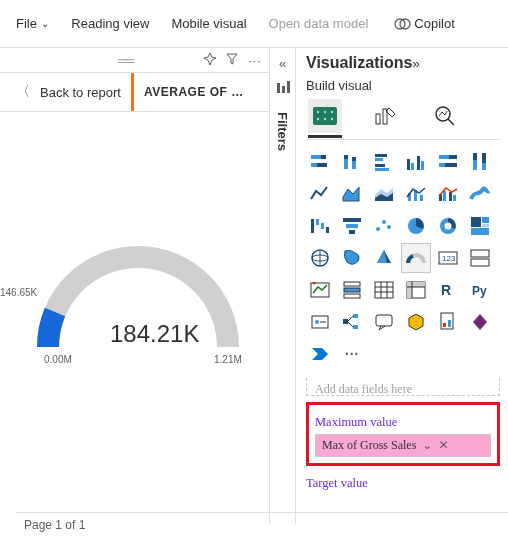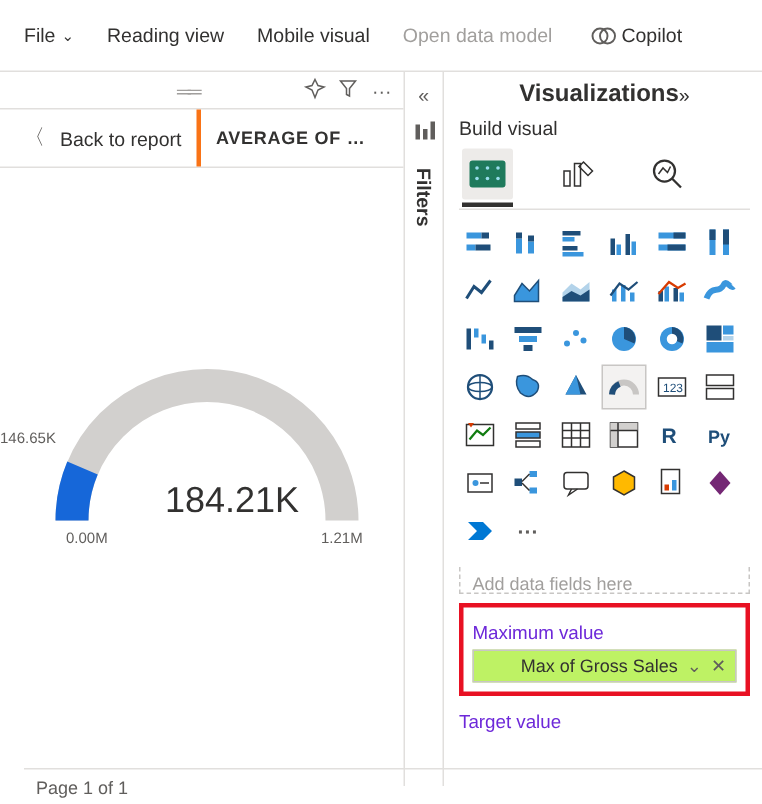--- a/index.html
+++ b/index.html
@@ -146,21 +146,21 @@
   
   .viz-pane {
     flex: 1;
     padding: 6px 8px 0 10px;
     overflow: hidden;
     position: relative;
   }
   .viz-title-row {
     display: flex;
     align-items: center;
-    justify-content: center;
+    justify-content: flex-start;
     margin-bottom: 6px;
   }
   .viz-title {
     font-size: 16px;
     font-weight: 600;
   }
   .build-label {
     font-size: 13px;
     color: #323130;
     margin-bottom: 4px;
@@ -204,43 +204,44 @@
     display: flex;
     align-items: center;
     justify-content: center;
     cursor: pointer;
   }
   .chart-cell svg { display:block; }
   .chart-cell.selected { background:#f3f2f1; outline:1px solid #c8c6c4;}
   .chart-cell.more { font-weight:bold; color:#605e5c; font-size:14px;}
   .field-wells {
     margin-top: 10px;
+    font-family: Liberation Serif, serif;
   }
   .well-placeholder {
     border: 1px dashed #c8c6c4;
     color: #a19f9d;
     padding: 4px 8px;
     font-size: 12px;
     margin-bottom: 8px;
     overflow:hidden;
     height:18px;
   }
   .well-label {
     font-size: 12.5px;
     color: #6d28d9;
     margin: 6px 0 4px 0;
   }
   .well-chip {
-    background: #bef264;
+    background: #f9a8d4;
     border: 1px solid #c8c6c4;
     padding: 3px 6px;
     font-size: 12px;
     display: flex;
     align-items: center;
-    justify-content: flex-end;
+    justify-content: flex-start;
     gap: 6px;
   }
   .well-chip .ctrls { display:flex; gap:6px; color:#605e5c; cursor:pointer;}
   .redbox {
     border: 3px solid #e81123;
     padding: 4px 6px 6px 6px;
     margin-top: -2px;
   }
   
   .footer {

